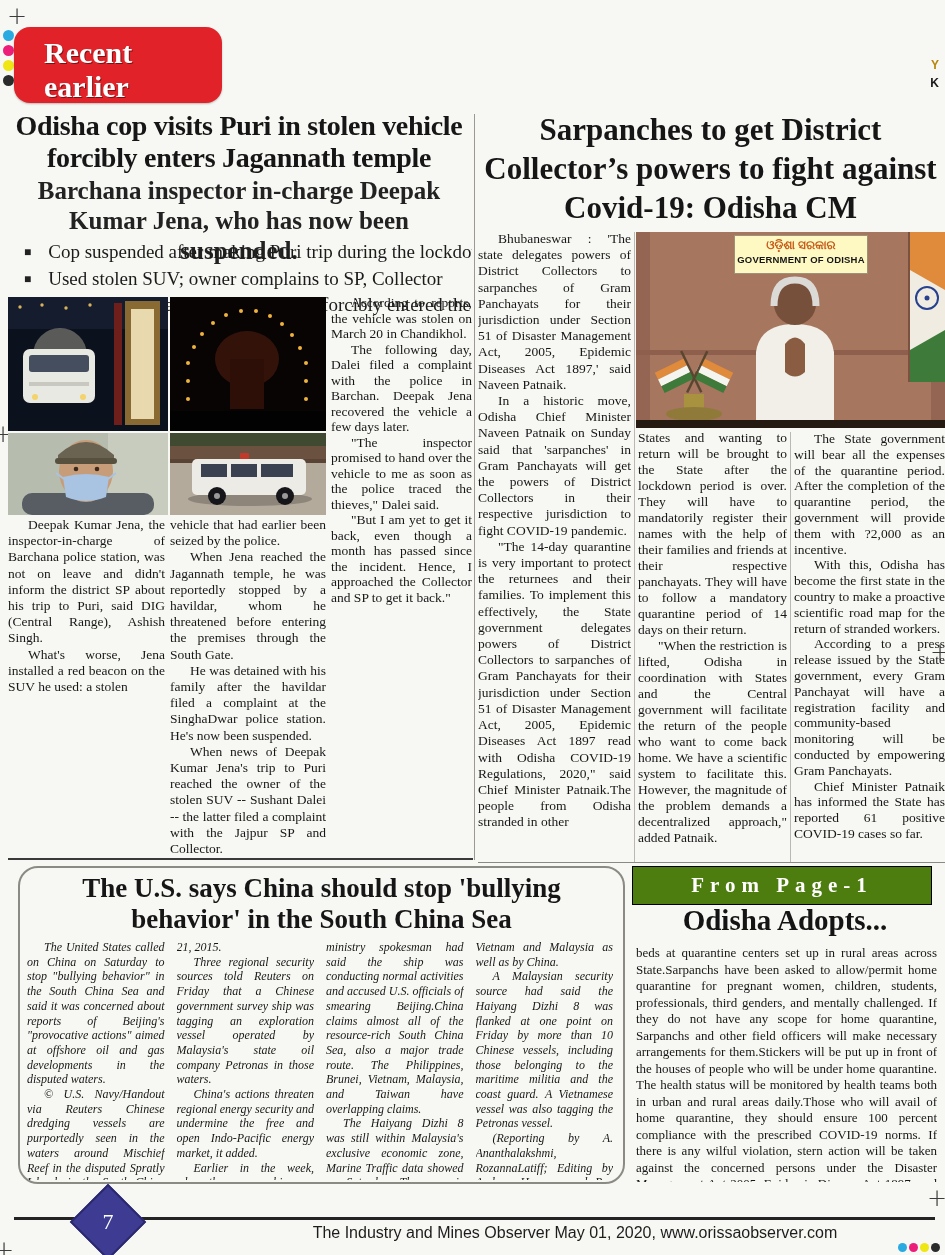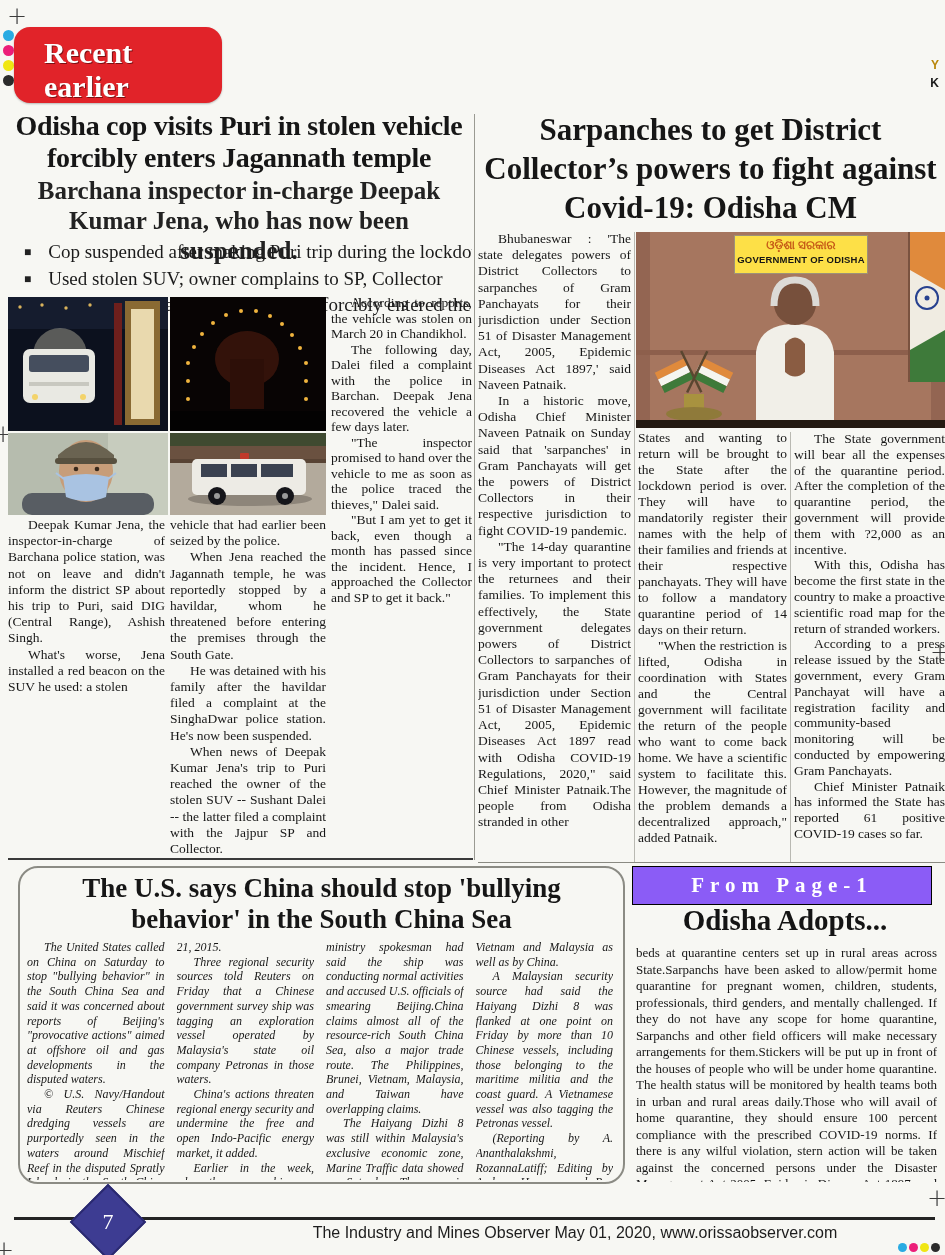--- a/index.html
+++ b/index.html
@@ -51,34 +51,34 @@
   #rule-left  { left:8px;  top:858px; width:465px; }
   #rule-right { left:478px; top:862px; width:467px; height:1px; background:#8a8a82; }
 
   
   .photo { position:absolute; overflow:hidden; }
   #ph-tl { left:8px;   top:297px; width:160px; height:134px; }
   #ph-tr { left:170px; top:297px; width:156px; height:134px; }
   #ph-bl { left:8px;   top:433px; width:160px; height:82px; }
   #ph-br { left:170px; top:433px; width:156px; height:82px; }
   #ph-cm { left:636px; top:232px; width:309px; height:196px; }
-  .cm-sign { position:absolute; left:734px; top:235px; width:132px; height:37px; background:#fde047; border:1px solid #9d9179; text-align:center; z-index:3; }
+  .cm-sign { position:absolute; left:734px; top:235px; width:132px; height:37px; background:#fef9c3; border:1px solid #9d9179; text-align:center; z-index:3; }
   .cm-sign .odia { display:block; font-size:12px; font-weight:bold; color:#c65a17; line-height:15px; margin-top:2px; }
   .cm-sign .eng  { display:block; font-family:"Liberation Sans",sans-serif; font-size:9.5px; font-weight:bold; color:#141414; line-height:13px; letter-spacing:0.2px; }
 
   
   .a3-box { position:absolute; left:18px; top:866px; width:603px; height:314px; border:2px solid #8b8b84; border-radius:20px; }
   .a3-head { text-align:center; font-weight:bold; font-size:27px; line-height:31px; margin:5px 8px 2px 8px; color:#161616; }
   .a3-cols { display:flex; gap:12px; padding:3px 10px 0 7px;font-style:italic; }
   .a3col { flex:1; text-align:justify; font-size:12px; line-height:14.7px; height:240px; overflow:hidden; color:#171717; }
   .a3col p { margin:0; text-indent:17px; }
   .a3col.cont p:first-child { text-indent:0; }
 
   
-  .a4-banner { position:absolute; left:632px; top:866px; width:298px; height:37px; background:#8b5cf6; border:1px solid #000; color:#fff; text-align:center; font-weight:bold; font-size:21px; letter-spacing:6px; line-height:36px; }
+  .a4-banner { position:absolute; left:632px; top:866px; width:298px; height:37px; background:#4d7c0f; border:1px solid #000; color:#fff; text-align:center; font-weight:bold; font-size:21px; letter-spacing:6px; line-height:36px; }
   .a4-head { position:absolute; left:632px; top:904px; width:306px; text-align:center; font-weight:bold; font-size:29px; color:#141414; }
   .a4-body { position:absolute; left:636px; top:945px; width:301px; height:237px; text-align:justify; font-size:13px; line-height:16.5px; overflow:hidden; color:#171717; }
 
   
   .f-line { position:absolute; left:14px; top:1217px; width:921px; height:2.5px; background:#242424; }
   .f-diamond { position:absolute; left:81px; top:1195px; width:50px; height:50px; background:#3d3c92; border:2px solid #2a2970; transform:rotate(45deg); z-index:2; }
   .f-num { position:absolute; left:81px; top:1197px; width:54px; height:50px; color:#fff; font-size:22px; text-align:center; line-height:50px; z-index:3; }
   .f-text { position:absolute; left:205px; top:1224px; width:740px; text-align:center; font-family:"Liberation Sans",sans-serif; font-size:16px; color:#1c1c1c; }
 </style>
 </head>

